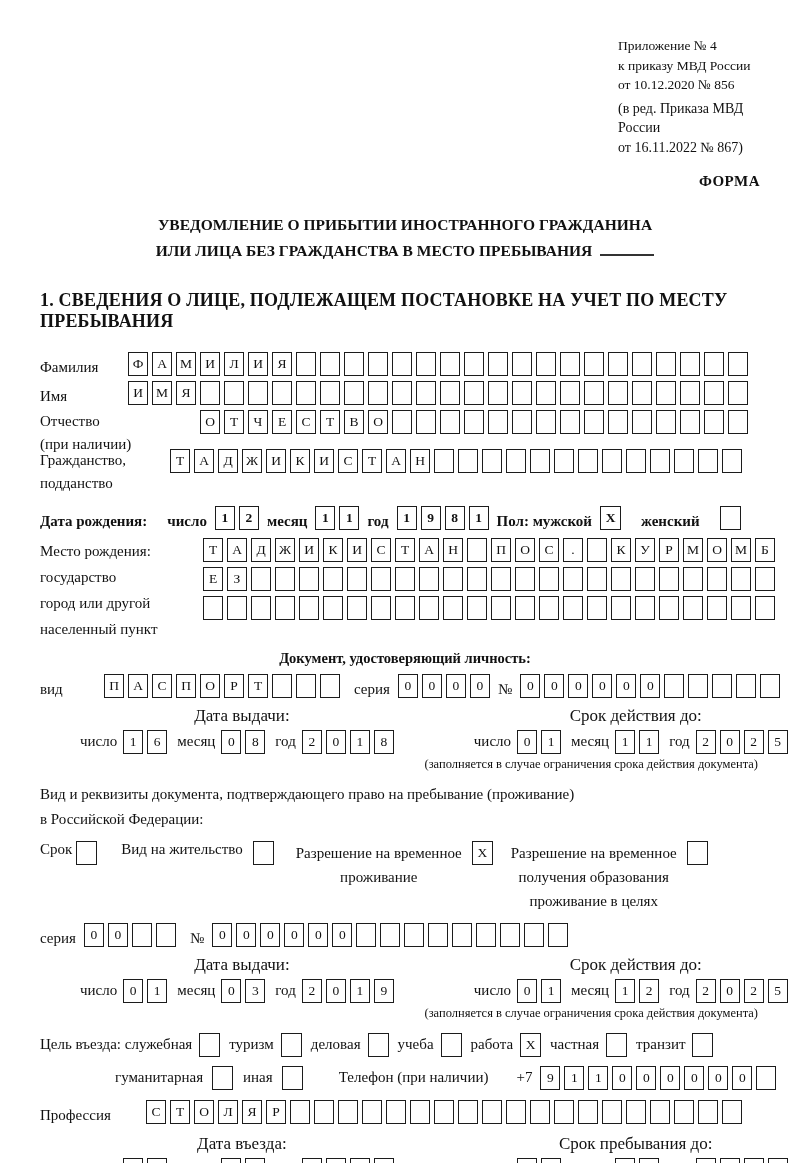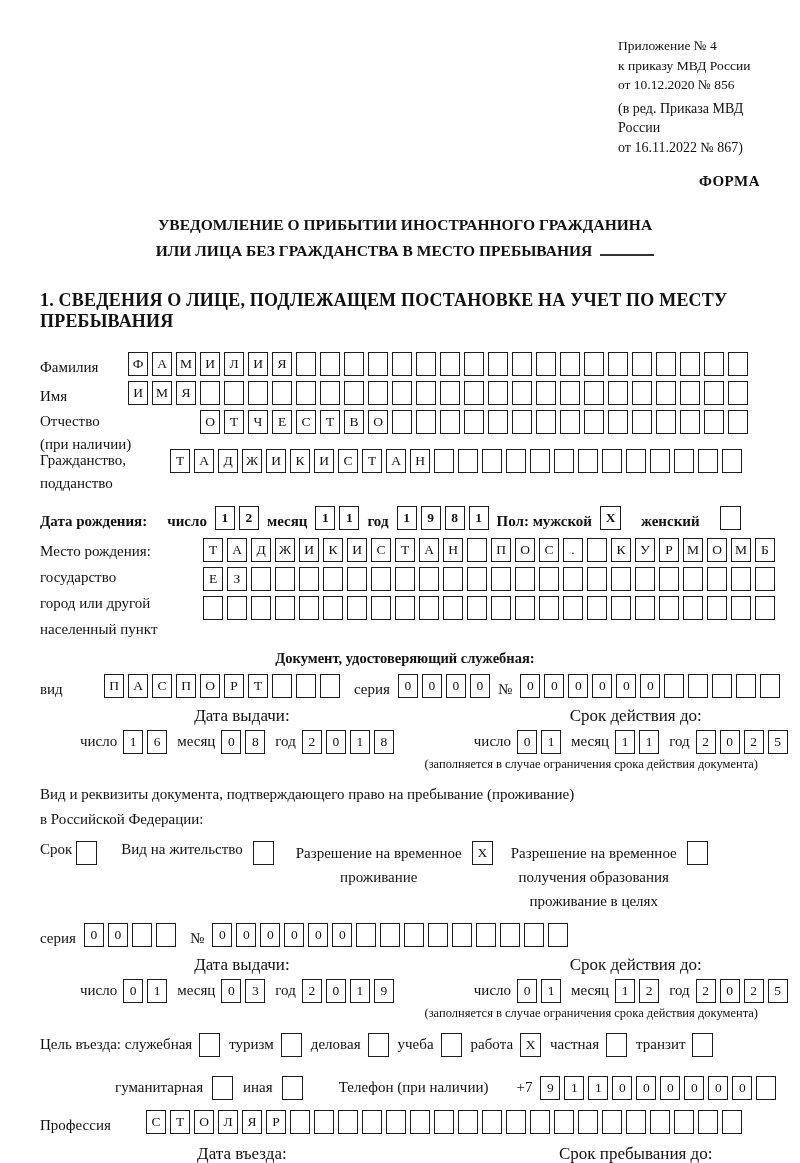--- a/index.html
+++ b/index.html
@@ -60,21 +60,21 @@
   .note { font-size: 12.5px; text-align: right; margin: 3px 12px 10px 0; }
 
   .stay-intro { margin-top: 6px; line-height: 1.7; }
   .opts { display: flex; align-items: flex-start; margin-top: 8px; margin-bottom: 10px; }
   .opt { display: flex; align-items: flex-start; }
   .opt .checkbox { margin-left: 10px; }
   .opt-lines { display: inline-block; text-align: center; line-height: 1.6; }
 
   .purpose-row { display: flex; align-items: center; margin-top: 12px; }
   .purpose-row .checkbox { margin: 0 9px 0 7px; }
-  .purpose-row2 { display: flex; align-items: center; margin-top: 19px; }
+  .purpose-row2 { display: flex; align-items: center; margin-top: 9px; }
   .purpose-row2 .checkbox { margin: 0 10px 0 9px; }
   .phone-label { margin-left: 26px; }
   .phone-prefix { margin: 0 8px 0 28px; }
 </style>
 </head>
 <body>
 
 <div class="page">
 
   <div class="appendix">
@@ -343,21 +343,21 @@
             <span class="cell"></span>
             <span class="cell"></span>
             <span class="cell"></span>
             <span class="cell"></span>
             <span class="cell"></span>
             <span class="cell"></span>
           </div>
       </div>
     </div>
 
-    <div class="doc-header">Документ, удостоверяющий служебная:</div>
+    <div class="doc-header">Документ, удостоверяющий личность:</div>
 
     <div class="row">
       <span class="lbl" style="width:64px;">вид</span>
       <span class="boxes">
           <span class="cell">П</span>
           <span class="cell">А</span>
           <span class="cell">С</span>
           <span class="cell">П</span>
           <span class="cell">О</span>
           <span class="cell">Р</span>

